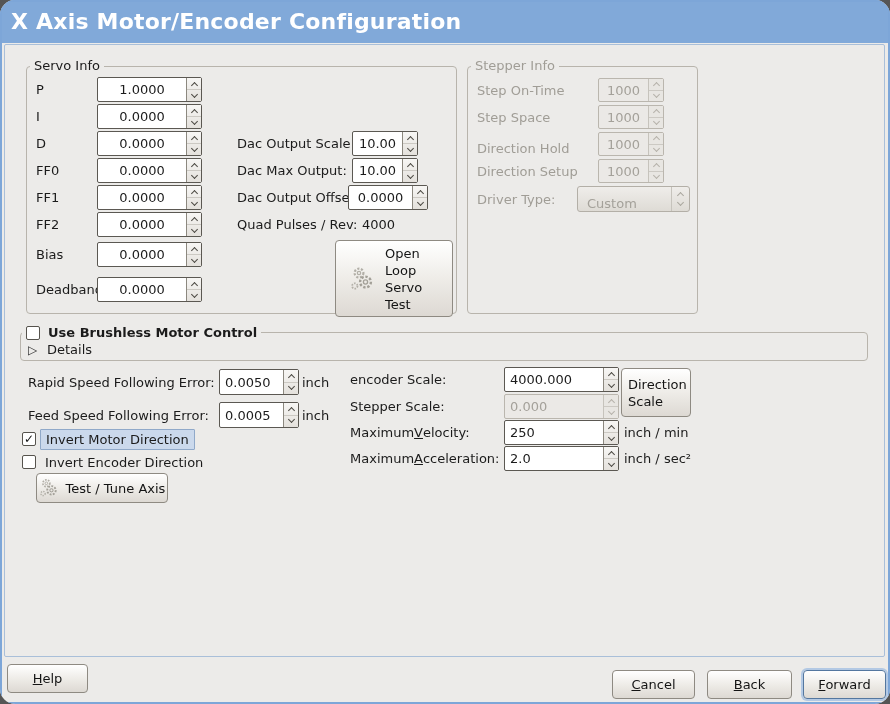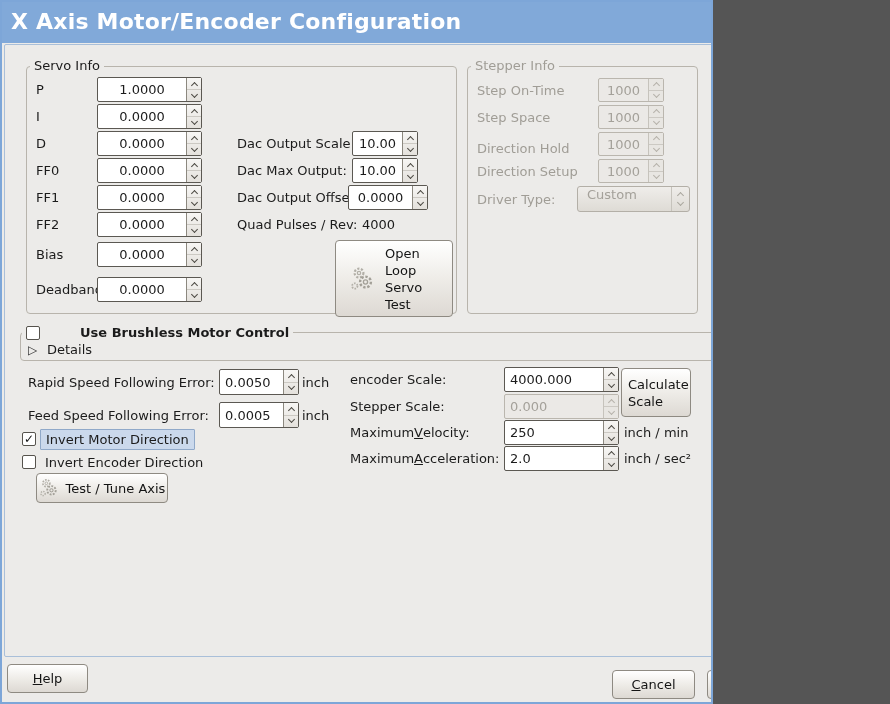--- a/index.html
+++ b/index.html
@@ -3,22 +3,22 @@
 <meta charset="utf-8">
 <style>
   * { box-sizing: border-box; }
   html,body { margin:0; padding:0; }
   body {
     font-family: "DejaVu Sans", "Liberation Sans", sans-serif;
     font-size: 13px; color:#1b1b1b;
     background:#555;
   }
   #app {
-    position:relative; width:713px; height:704px;
-    background:#ecebe9; overflow:hidden;
+    position:relative; width:890px; height:704px;
+    background:#ecebe9; overflow:hidden;border-radius:15px;
   }
   .win-border {
     position:absolute; inset:0; border:2px solid #7da6d8;
     pointer-events:none; z-index:60;
   }
   .titlebar {
     position:absolute; left:0; top:0; width:890px; height:43px;
     background:#81a9d9; display:flex; align-items:center;
     padding-left:11px; z-index:1;
   }
@@ -33,21 +33,21 @@
     position:absolute; border:1px solid #b8b4ac; border-radius:4px;
   }
   .frame-label {
     position:absolute; background:#ecebe9; padding:0 4px; height:16px;
     line-height:16px; white-space:nowrap; z-index:3;
   }
   .lbl {
     position:absolute; display:flex; align-items:center; white-space:nowrap;
   }
   .gray { color:#a09d96; }
-  .bold { font-weight:bold;margin-left:32px; }
+  .bold { font-weight:bold; }
 
   
   .spinbox {
     position:absolute; display:flex;
     border:1px solid #5b5852; border-radius:2px; background:#ffffff;
   }
   .spinbox input {
     flex:1; min-width:0; border:none; outline:none; background:transparent;
     font:inherit; color:#1b1b1b; padding:1px 5px; height:100%;
   }
@@ -88,21 +88,21 @@
     font-size:12px; font-weight:bold; color:#111; line-height:1;
   }
   .hl-label {
     position:absolute; background:#cbd9ec; border:1px solid #90a9c9;
     display:flex; align-items:center; padding:0 5px; border-radius:1px;
   }
   .expander-arrow {
     position:absolute; font-size:12px; color:#2e2e2e; line-height:14px;
   }
   .combo {
-    position:absolute; display:flex; align-items:flex-start;
+    position:absolute; display:flex; align-items:flex-end;
     border:1px solid #b3afa7; border-radius:3px;
     background:linear-gradient(#efedea,#dedbd5); color:#a4a19a;gap:16px;
   }
   .combo .combo-text { flex:1; padding-left:9px; }
   .combo .combo-arrows {
     width:18px; align-self:stretch; border-left:1px solid #c6c3bc;
     display:flex; flex-direction:column; align-items:center; justify-content:center;
   }
   .combo .cchev { width:5px; height:5px; border-right:1.4px solid #aaa79f; border-bottom:1.4px solid #aaa79f; }
   .combo .cchev.u { transform:rotate(-135deg); margin-bottom:2px; }
@@ -447,21 +447,21 @@
           <span class="chev"></span>
         </div>
         <div class="half down">
           <span class="chev"></span>
         </div>
       </div>
   </div>
   <div class="unit" style="left:624px;top:446px;height:25px;">inch / sec²</div>
 
   <div class="btn" style="left:621px;top:368px;width:70px;height:49px;justify-content:flex-start;padding-left:6px;">
-    <span class="multiline">Calculate Scale</span>
+    <span class="multiline">Direction Scale</span>
   </div>
 
   <div class="btn" style="left:7px;top:664px;width:81px;height:29px;">
       <span><u>H</u>elp</span>
     </div>
   <div class="btn" style="left:612px;top:670px;width:83px;height:29px;">
       <span><u>C</u>ancel</span>
     </div>
   <div class="btn" style="left:707px;top:670px;width:85px;height:29px;">
       <span><u>B</u>ack</span>

